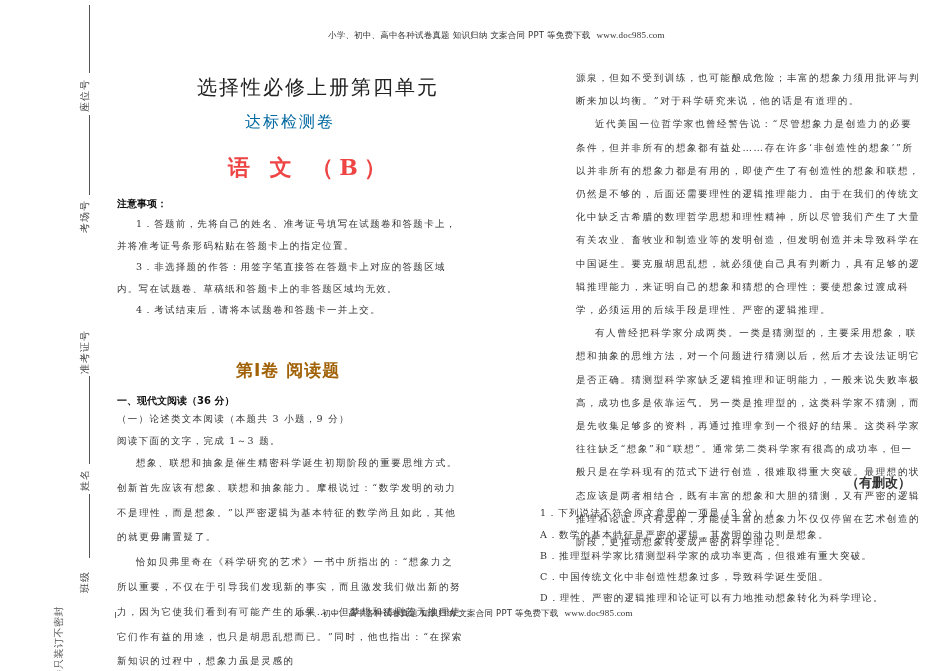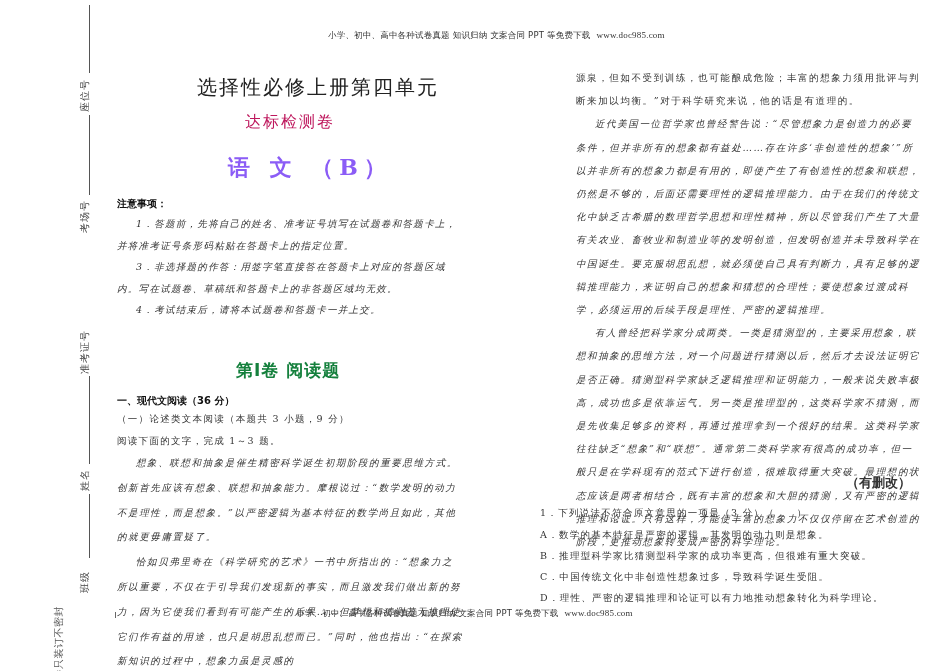--- a/index.html
+++ b/index.html
@@ -16,30 +16,30 @@
   .bind-line { position: absolute; left: 89px; width: 1px; background: #555; }
   .vlabel { position: absolute; font-size: 10px; color: #444; white-space: nowrap;
             transform-origin: left top; transform: rotate(-90deg);
             font-family: "DejaVu Sans", sans-serif; letter-spacing: 1px; }
   .vnote { position: absolute; font-size: 10px; color: #555; white-space: nowrap;
            transform-origin: left top; transform: rotate(-90deg);
            font-family: "DejaVu Sans", sans-serif; letter-spacing: 0.5px; }
 
   
   .title1 { position: absolute; left: 197px; top: 74px; font-size: 20px; letter-spacing: 2px; color: #222; }
-  .title2 { position: absolute; left: 245px; top: 112px; font-size: 16px; letter-spacing: 2px; color: #be185d; }
-  .title3 { position: absolute; left: 228px; top: 153px; font-size: 22px; font-weight: bold; letter-spacing: 6px; color: #8b5cf6; }
+  .title2 { position: absolute; left: 245px; top: 112px; font-size: 16px; letter-spacing: 2px; color: #0369a1; }
+  .title3 { position: absolute; left: 228px; top: 153px; font-size: 22px; font-weight: bold; letter-spacing: 6px; color: #ef4444; }
   .notice-head { position: absolute; left: 117px; top: 197px; font-size: 10px; font-weight: bold;
                  font-family: "DejaVu Sans", sans-serif; color: #111; }
   .col { position: absolute; font-size: 9.5px; line-height: 21.5px; color: #333; letter-spacing: 1.3px; }
   .col p { margin: 0; }
-  .indent { text-indent: 2em; font-style: italic; }
+  .indent { text-indent: 2em; }
   .notices { left: 117px; top: 213px; width: 347px; }
   .section-title { position: absolute; left: 236px; top: 359px; font-size: 17px; font-weight: bold;
-                   font-family: "DejaVu Sans", sans-serif; color: #15803d; letter-spacing: 1px; }
+                   font-family: "DejaVu Sans", sans-serif; color: #a16207; letter-spacing: 1px; }
   .sec1 { position: absolute; left: 117px; top: 394px; font-size: 10px; font-weight: bold;
           font-family: "DejaVu Sans", sans-serif; color: #111; }
   .lcol { left: 117px; top: 408px; width: 347px; }
   .lcol .article { line-height: 24.8px; letter-spacing: 1.6px; }
 
   
   .rcol { left: 540px; top: 66px; width: 345px; margin-left: 36px; }
   .rcol .article { line-height: 23.2px; letter-spacing: 1.6px; }
   .source { position: absolute; left: 846px; top: 474px; font-size: 13px; color: #333; font-weight: bold; }
   .questions { left: 540px; top: 490px; width: 345px; line-height: 21px; margin-top: 12px; }

